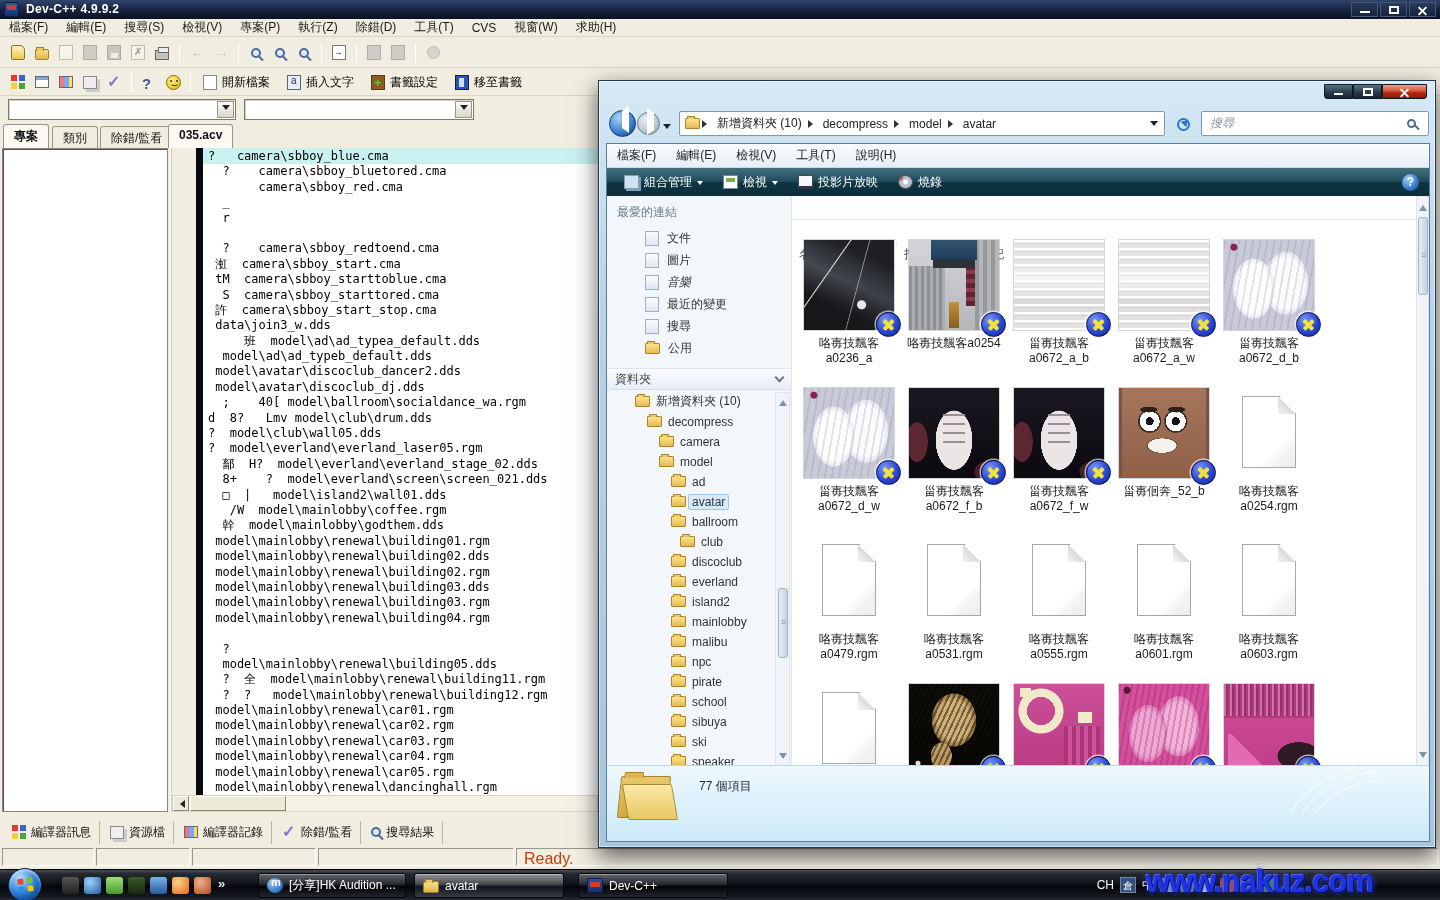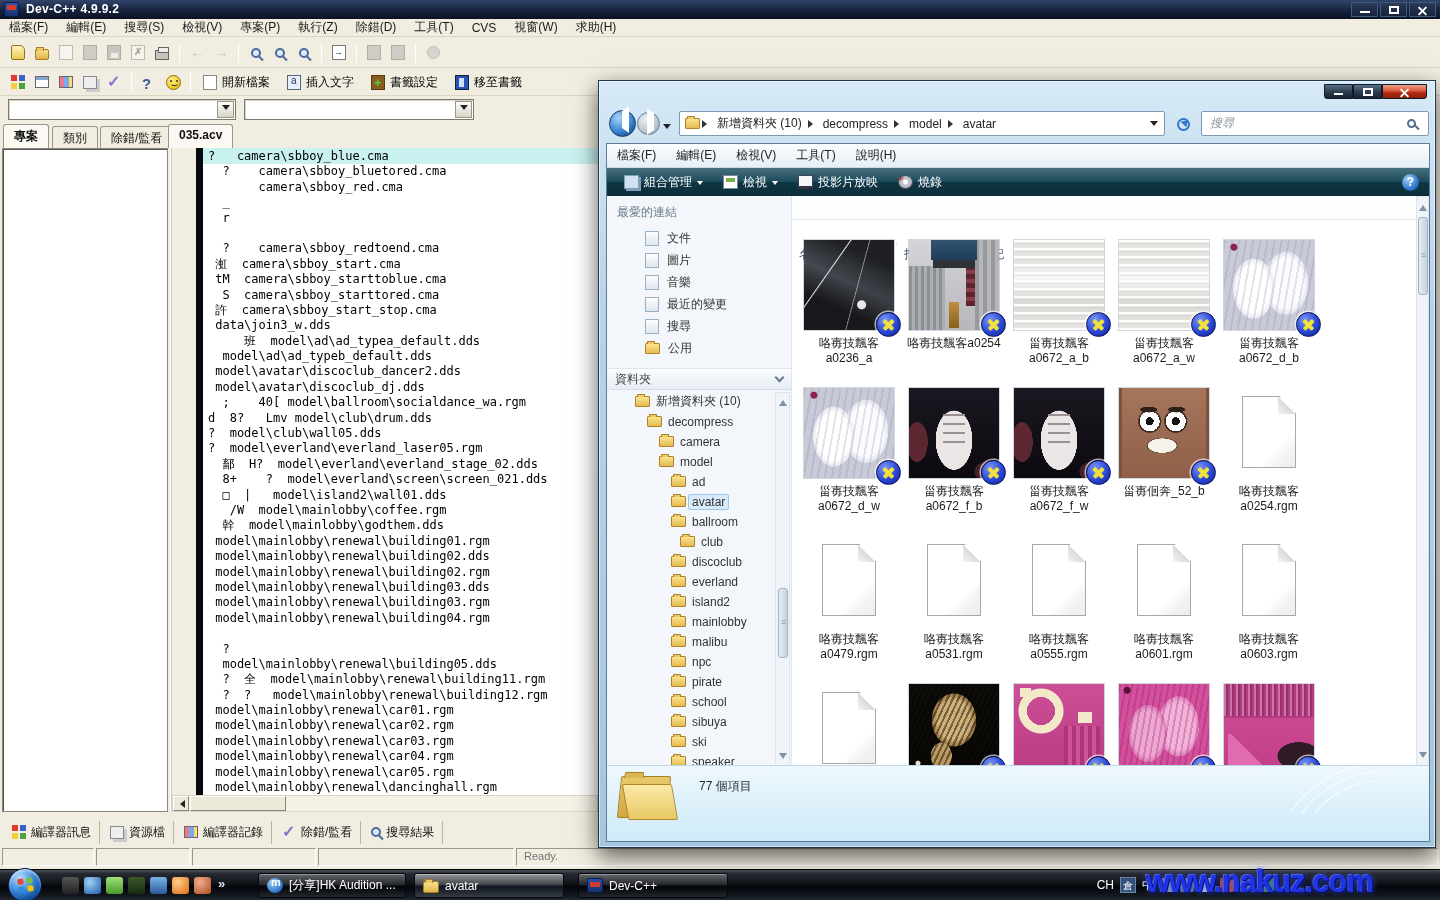--- a/index.html
+++ b/index.html
@@ -83,21 +83,21 @@
   #code{position:absolute;left:12px;top:1px;font-family:"DejaVu Sans Mono","Liberation Mono",monospace;font-size:12px;line-height:15.4px;color:#000;}
   .cl{white-space:pre;height:15.4px;}
 
   .dv-hscroll{position:absolute;left:172px;top:795px;width:426px;height:17px;background:#f4f1e6;border:1px solid #d9d5c6;}
   .sbtn{position:absolute;top:0;width:16px;height:15px;background:#ece9d8;border:1px solid;border-color:#fff #8a8578 #8a8578 #fff;display:flex;align-items:center;justify-content:center;}
   .tri-l{width:0;height:0;border:4px solid transparent;border-right:5px solid #222;margin-right:2px;}
   .hthumb{position:absolute;left:17px;top:0;width:96px;height:15px;background:#ece9d8;border:1px solid;border-color:#fff #8a8578 #8a8578 #fff;}
 
   .dv-bottabs{position:absolute;left:0;top:818px;width:100%;height:28px;background:#f1eee1;display:flex;align-items:center;padding-left:4px;gap:2px;font-size:12px;}
   .btab{display:flex;align-items:center;gap:5px;padding:3px 8px;border-right:1px solid #b9b5a4;color:#111;}
-  .dv-status{position:absolute;left:0;top:846px;width:100%;height:22px;background:#f1eee1;font-size:11px;color:#737373;}
+  .dv-status{position:absolute;left:0;top:846px;width:100%;height:22px;background:#f1eee1;font-size:16px;color:#c2410c;}
   .spanel{position:absolute;top:2px;height:18px;border:1px solid;border-color:#9a968a #fff #fff #9a968a;}
 
   
   #xwin{position:absolute;left:598px;top:80px;width:838px;height:768px;background:linear-gradient(180deg,#d6e9f6 0%,#b7d3e8 30%,#a5c6de 100%);border:1px solid #20374e;box-shadow:0 8px 22px rgba(0,0,0,.65),inset 0 0 0 1px rgba(255,255,255,.55);}
   .x-caps{position:absolute;right:8px;top:3px;display:flex;}
   .xcap{width:29px;height:15px;background:linear-gradient(#5a7186,#2a3c4e 55%,#18242f);border:1px solid #0e1a24;position:relative;}
   .xcap:first-child{border-radius:0 0 0 3px;}
   .xcap .bar{position:absolute;left:9px;bottom:3px;width:9px;height:2px;background:#fff;}
   .xcap .box{position:absolute;left:9px;top:3px;width:10px;height:8px;border:2px solid #fff;}
   .xcap.close{width:45px;background:linear-gradient(#f0a08a,#d8573c 45%,#b02a12 60%,#8c1d08);border-radius:0 0 3px 0;}
@@ -567,21 +567,21 @@
         <div class="favhdr">最愛的連結</div>
         <div id="favitems">
             <div class="favitem" style="top: 32px;">
               <span class="fav-ico"></span>
               <span>文件</span>
             </div>
             <div class="favitem" style="top: 54px;">
               <span class="fav-ico"></span>
               <span>圖片</span>
             </div>
-            <div class="favitem" style="top: 76px;">
+            <div class="favitem" style="top: 76px; font-style: italic;">
               <span class="fav-ico"></span>
               <span>音樂</span>
             </div>
             <div class="favitem" style="top: 98px;">
               <span class="fav-ico"></span>
               <span>最近的變更</span>
             </div>
             <div class="favitem" style="top: 120px;">
               <span class="fav-ico"></span>
               <span>搜尋</span>

